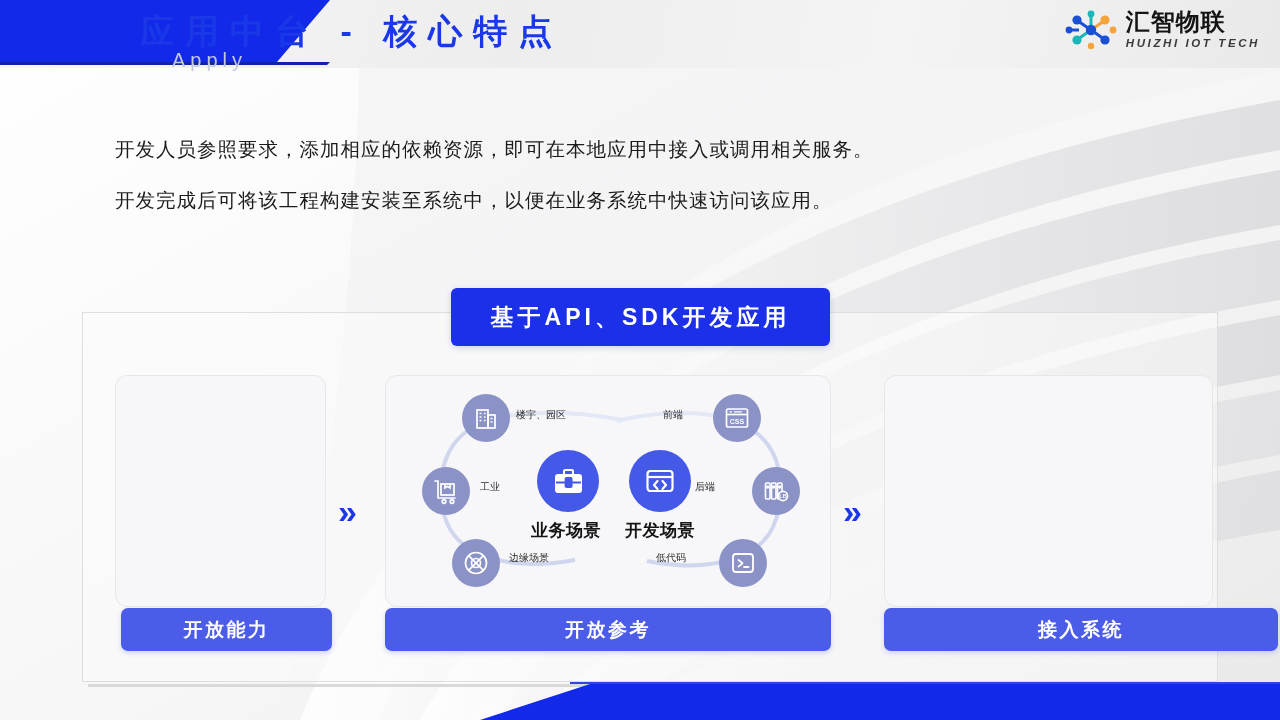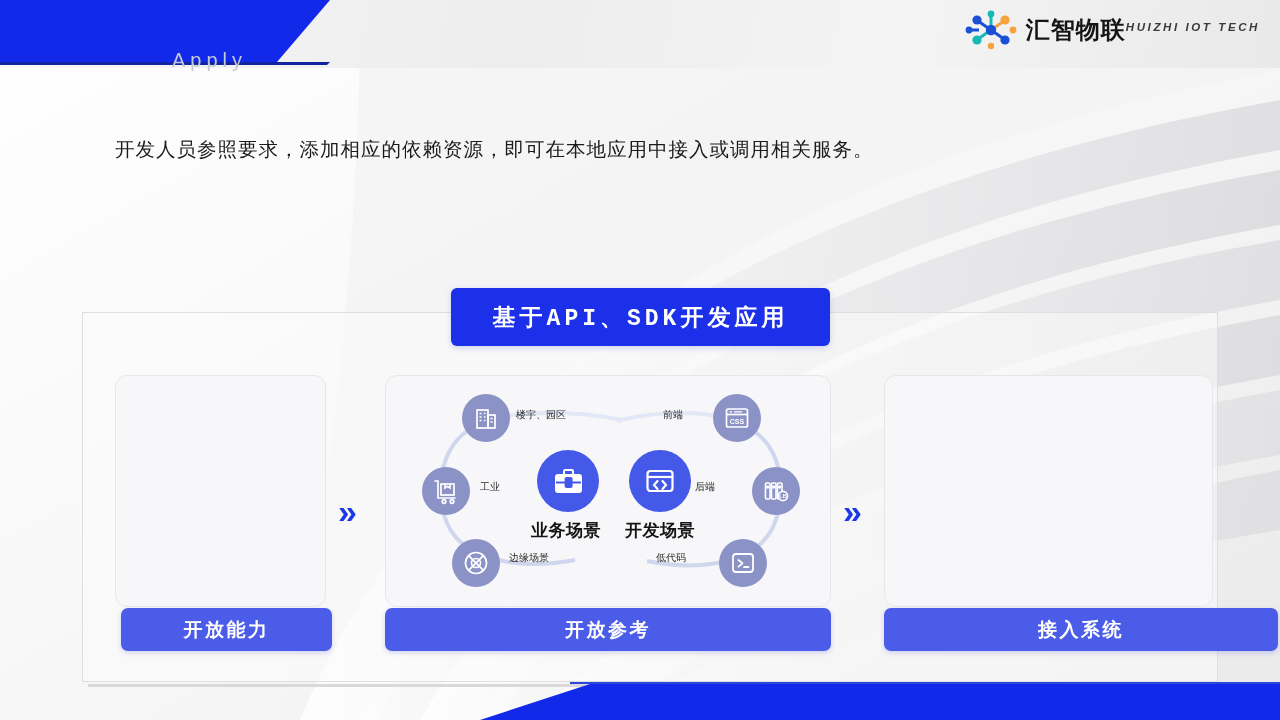--- a/index.html
+++ b/index.html
@@ -22,38 +22,38 @@
   .hdr-rule{position:absolute;left:0;top:62px;width:330px;height:3px;background:#12249f;
     clip-path:polygon(0 0,330px 0,327px 3px,0 3px);}
   .hdr-title{position:absolute;left:140px;top:9px;font-size:34px;font-weight:bold;
     color:#1a38e8;letter-spacing:11px;white-space:nowrap;
     font-family:"Liberation Sans","DejaVu Sans",sans-serif;}
   .hdr-sub{position:absolute;left:160px;top:49px;font-size:20px;color:#c3c9d8;
     letter-spacing:5px;font-weight:500;margin-left:12px;}
 
   .logo{position:absolute;right:20px;top:8px;display:flex;align-items:center;gap:9px;}
   .logo-mark{width:52px;height:44px;}
-  .logo-txt{display:flex;flex-direction:row;line-height:1;}
+  .logo-txt{display:flex;flex-direction:column;line-height:1;}
   .logo-cn{font-size:24px;font-weight:bold;color:#141414;letter-spacing:1px;}
   .logo-en{font-size:11.5px;color:#3a3a3a;letter-spacing:2.6px;font-style:italic;
     font-weight:bold;margin-top:4px;}
 
   
   .intro{position:absolute;left:115px;top:136px;z-index:3;}
   .intro p{margin:0 0 24px 0;font-size:19.5px;color:#1b1b1b;letter-spacing:1px;
     font-family:"DejaVu Sans",sans-serif;}
 
   
   .outer{position:absolute;left:82px;top:312px;width:1136px;height:370px;
     border:1px solid #dedede;background:rgba(252,252,252,0.55);z-index:2;box-sizing:border-box;}
 
   .banner{position:absolute;left:451px;top:288px;width:379px;height:58px;
     background:#1b30e8;border-radius:6px;z-index:5;
     display:flex;align-items:center;justify-content:center;
-    box-shadow:0 2px 6px rgba(20,40,200,.18);font-family:Liberation Mono, monospace;}
+    box-shadow:0 2px 6px rgba(20,40,200,.18);}
   .banner span{color:#fff;font-size:23px;font-weight:bold;letter-spacing:4px;}
 
   
   .panel{position:absolute;z-index:4;box-sizing:border-box;
     background:#f7f7f9;border:1px solid #e7e7ea;border-radius:12px;}
   .p-left{left:115px;top:375px;width:211px;height:232px;}
   .p-mid{left:385px;top:375px;width:446px;height:232px;}
   .p-right{left:884px;top:375px;width:329px;height:232px;}
 
   .btn{position:absolute;z-index:5;height:43px;background:#4b5ce8;border-radius:7px;
@@ -129,20 +129,21 @@
     <path d="M420 720 C 540 510, 810 320, 1280 240 L1280 300 C 840 375, 590 550, 500 720 Z" fill="url(#wv)" opacity="0.85"></path>
     <path d="M470 720 C 600 550, 860 390, 1280 315 L1280 375 C 880 445, 650 585, 560 720 Z" fill="url(#wv2)" opacity="0.75"></path>
     <path d="M530 720 C 660 595, 910 455, 1280 390 L1280 455 C 930 515, 710 620, 625 720 Z" fill="url(#wv)" opacity="0.7"></path>
     <path d="M610 720 C 740 640, 960 530, 1280 470 L1280 530 C 980 580, 790 650, 705 720 Z" fill="url(#wv2)" opacity="0.6"></path>
   </svg>
 
   <div class="header">
     <div class="hdr-bg"></div>
     <div class="hdr-shape"></div>
     <div class="hdr-rule"></div>
+    <div class="hdr-title">应用中台 - 核心特点</div>
     <div class="hdr-sub">Apply</div>
 
     <div class="logo">
       <svg class="logo-mark" viewBox="0 0 52 44">
         <g stroke-width="3" fill="none">
           <line x1="13" y1="13" x2="26" y2="22" stroke="#1a4fd6"></line>
           <line x1="13" y1="31" x2="26" y2="22" stroke="#19b8b8"></line>
           <line x1="26" y1="22" x2="39" y2="13" stroke="#f5a33c"></line>
           <line x1="26" y1="22" x2="39" y2="31" stroke="#1a4fd6"></line>
           <line x1="5" y1="22" x2="14" y2="22" stroke="#1a4fd6"></line>
@@ -160,20 +161,21 @@
       </svg>
       <div class="logo-txt">
         <span class="logo-cn">汇智物联</span>
         <span class="logo-en">HUIZHI IOT TECH</span>
       </div>
     </div>
   </div>
 
   <div class="intro">
     <p>开发人员参照要求，添加相应的依赖资源，即可在本地应用中接入或调用相关服务。</p>
+    <p>开发完成后可将该工程构建安装至系统中，以便在业务系统中快速访问该应用。</p>
   </div>
 
   <div class="outer"></div>
 
   <div class="banner">
     <span>基于API、SDK开发应用</span>
   </div>
 
   <div class="panel p-left"></div>
   <div class="grid g-left">

